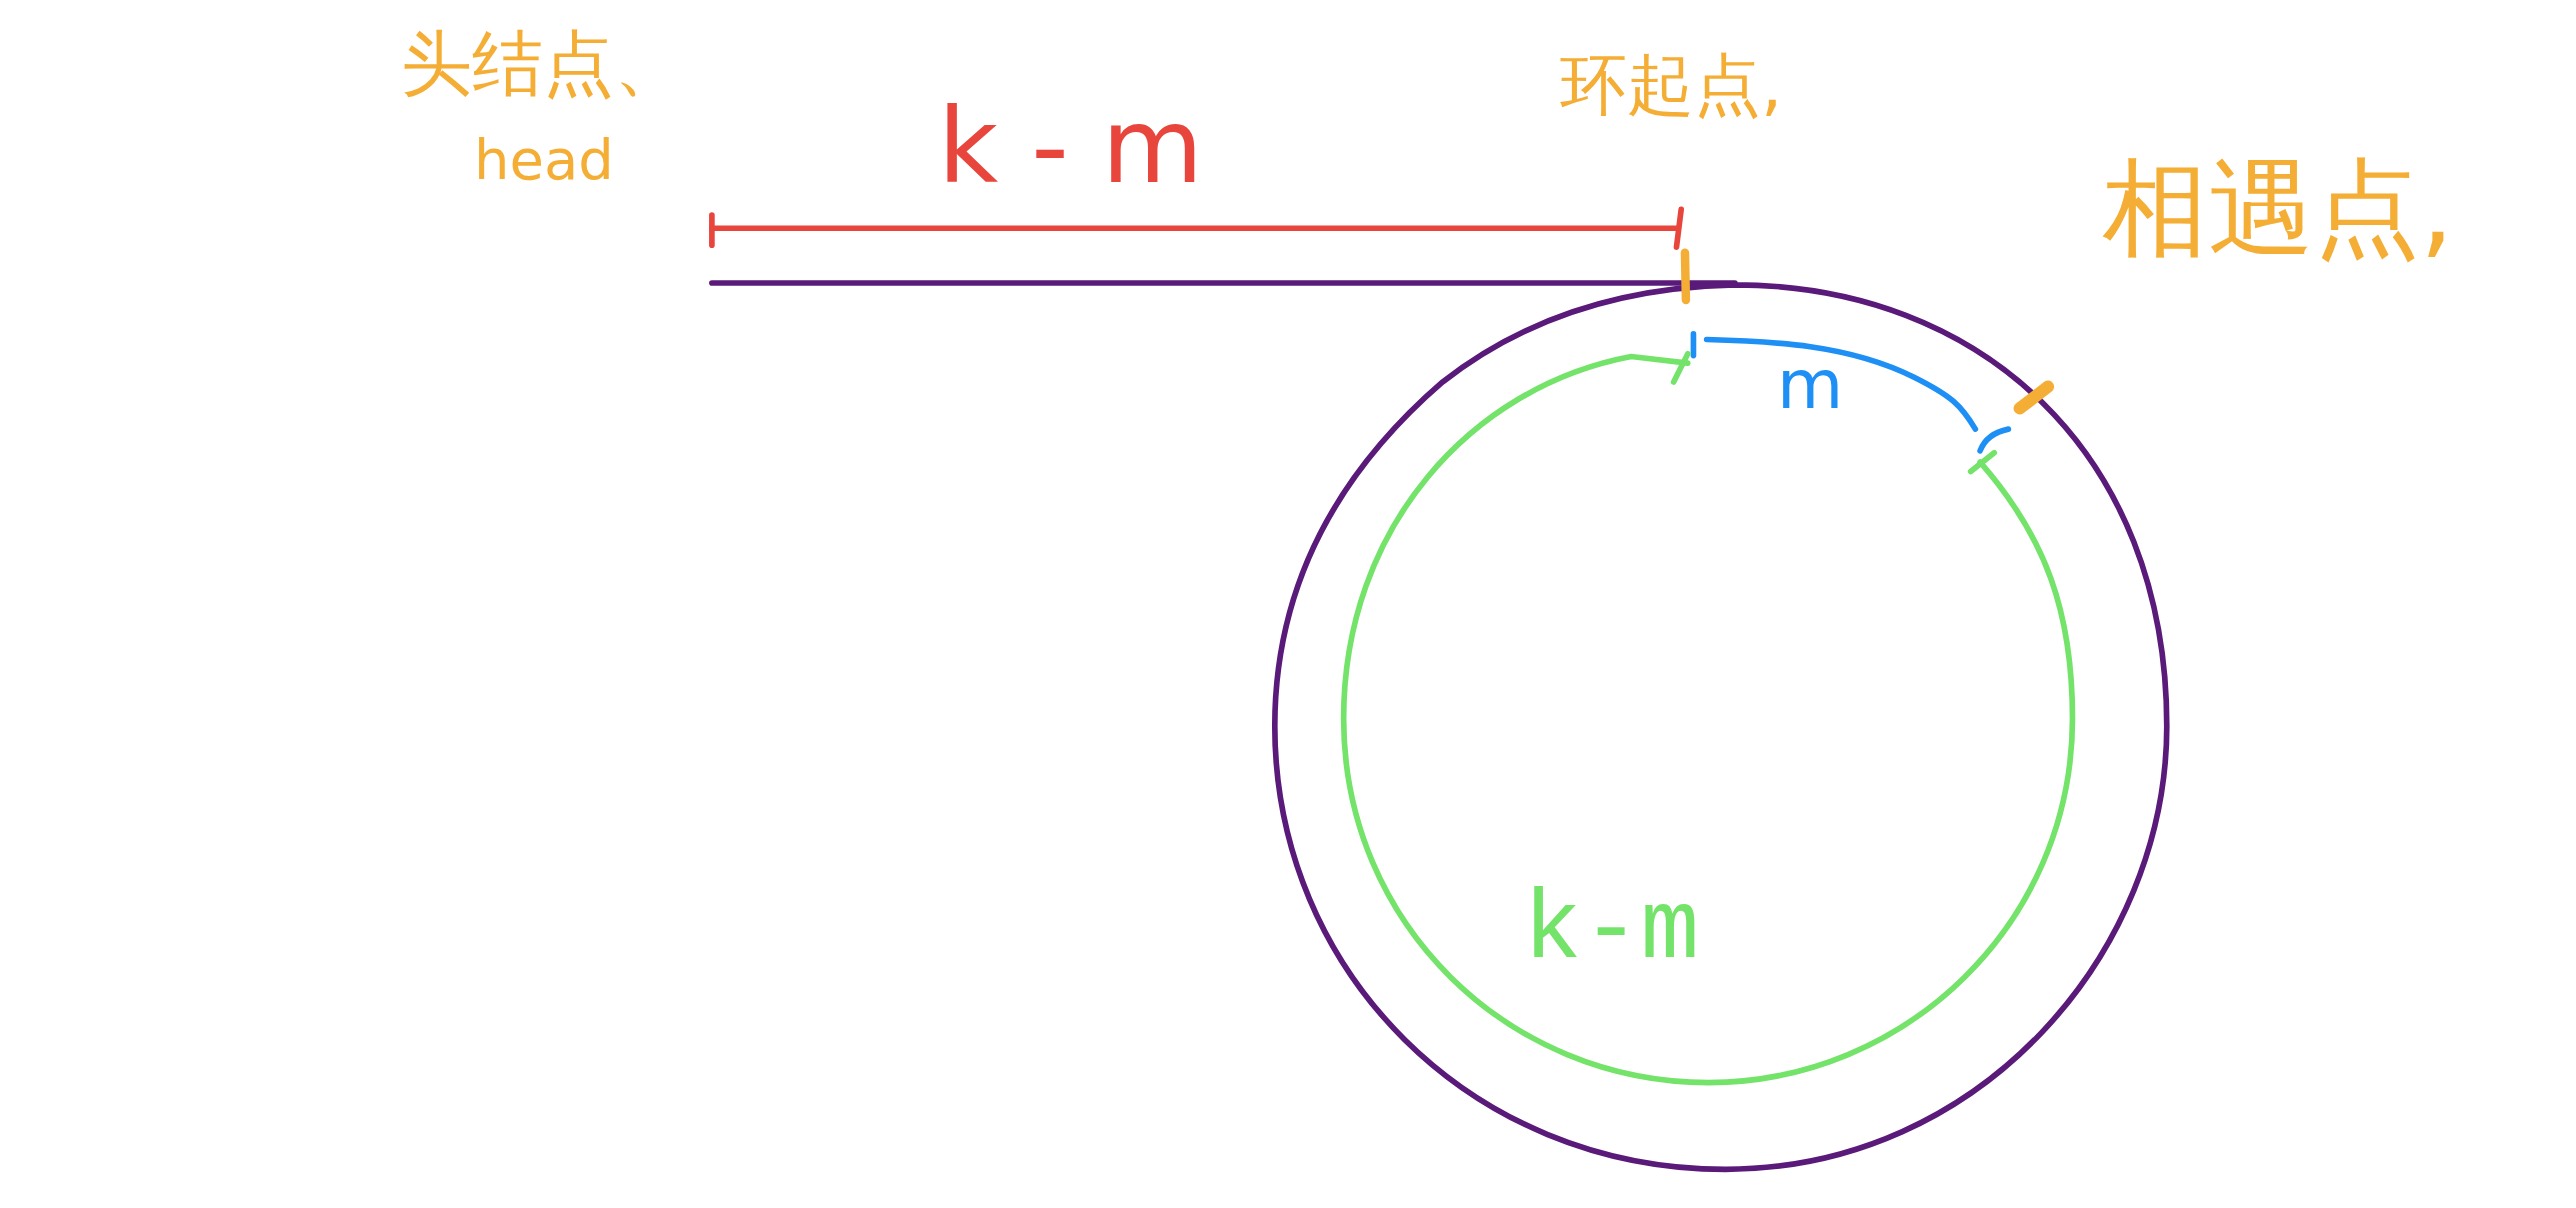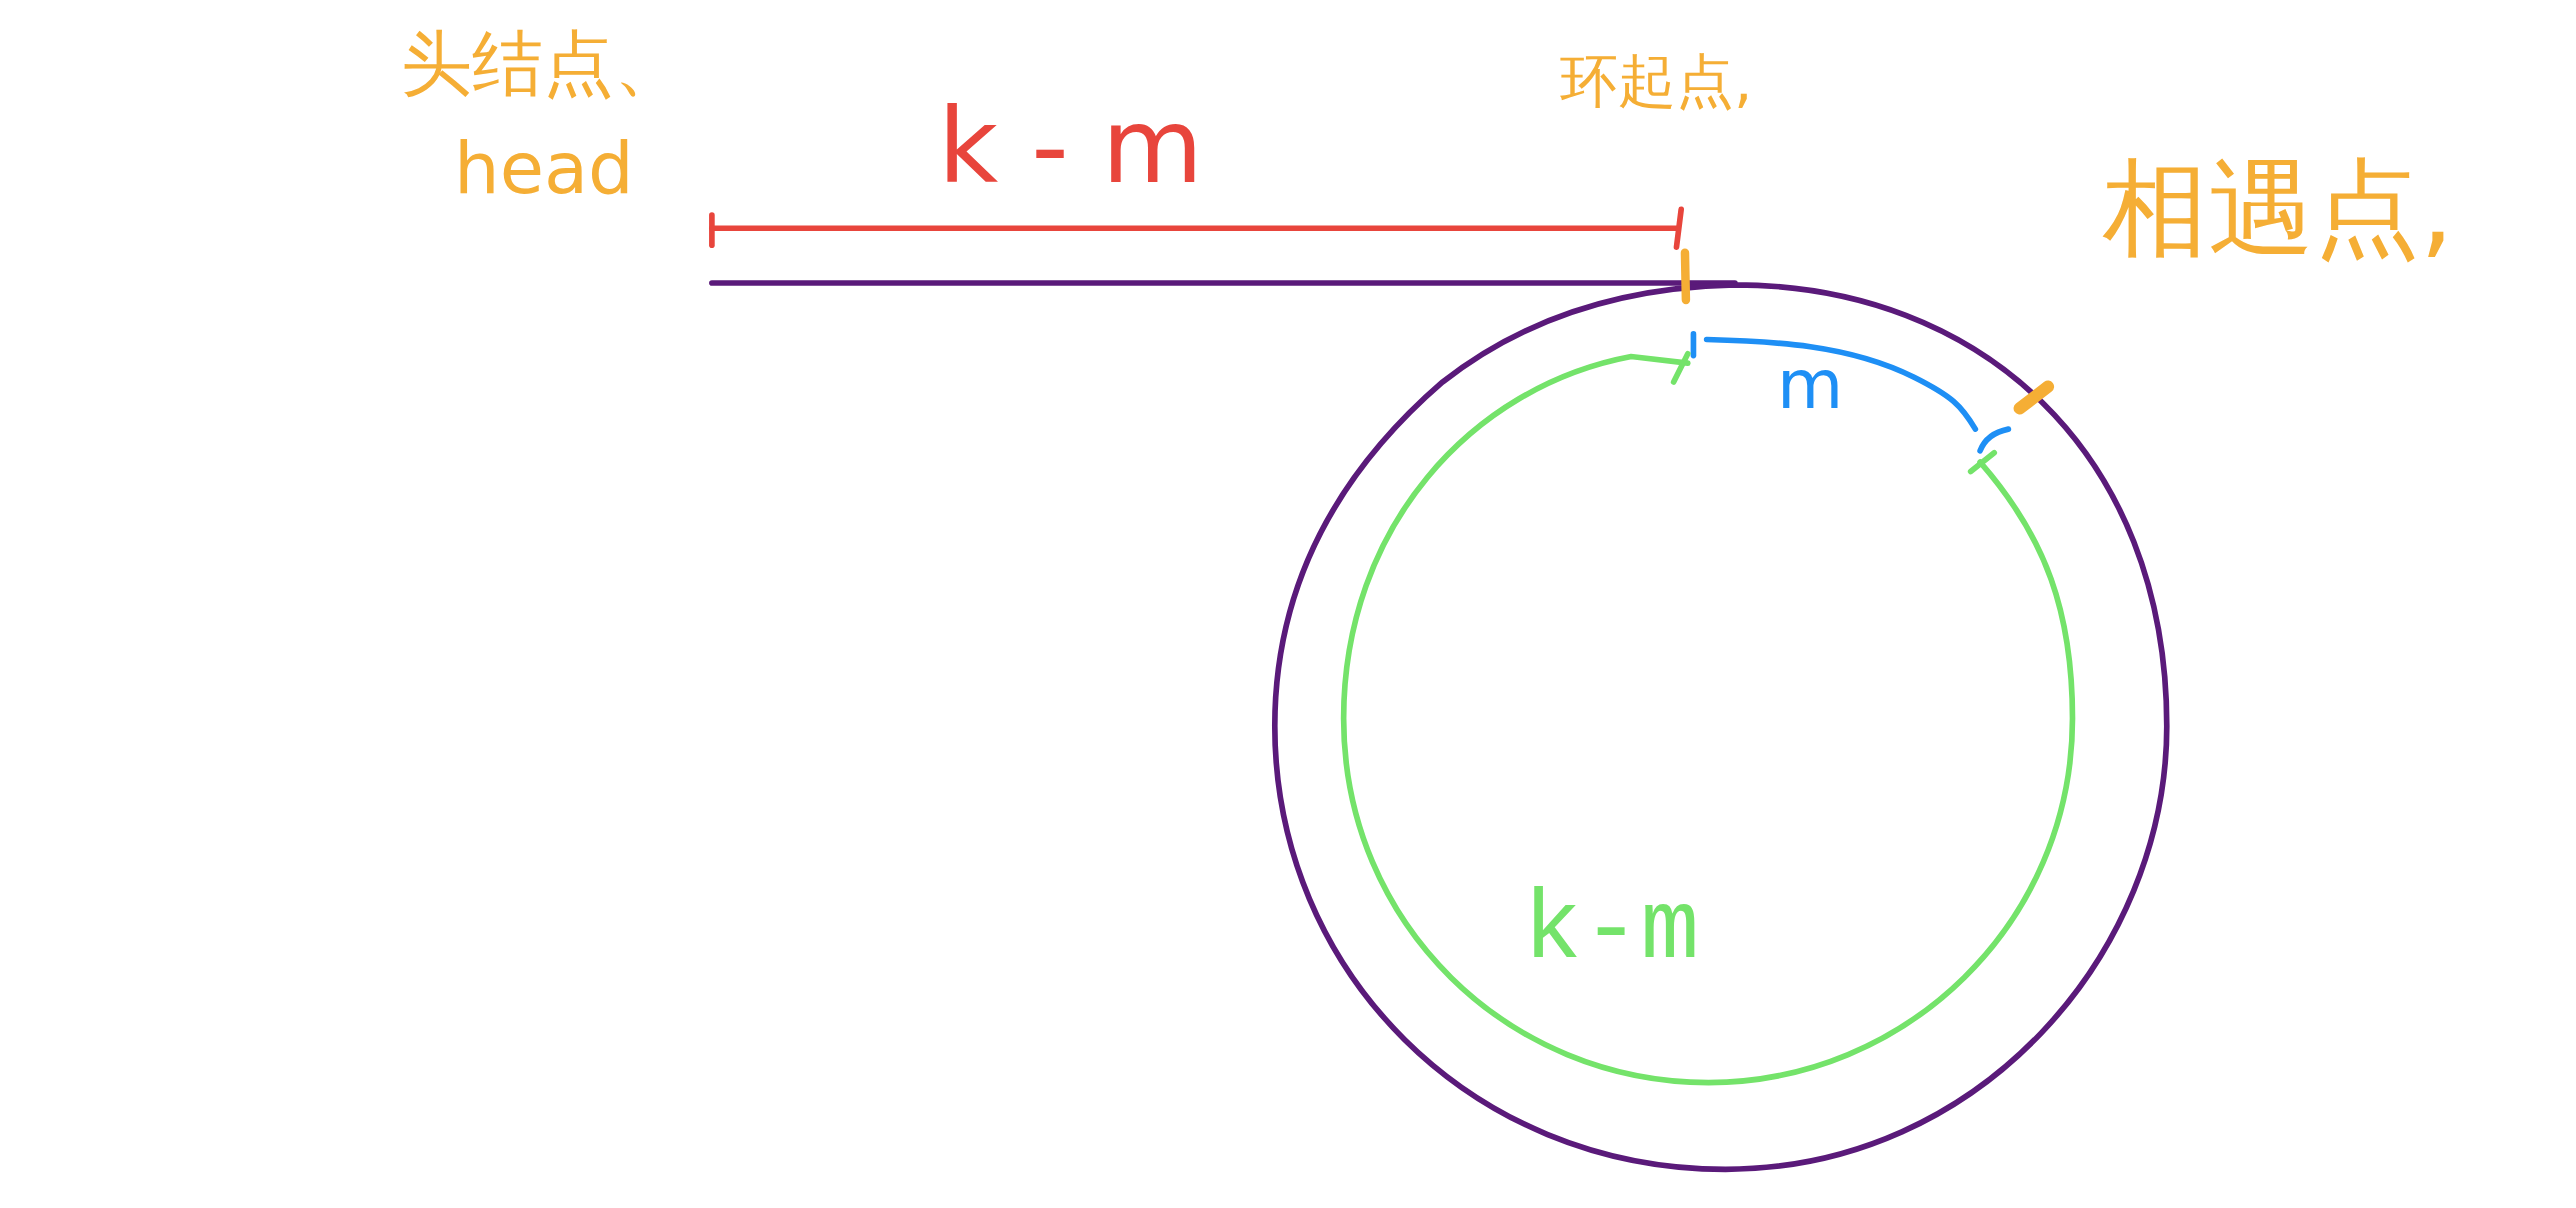--- a/index.html
+++ b/index.html
@@ -35,23 +35,23 @@
     <path d="M2090 500 L2115 480"></path>
   </g>
 
   <path d="M1787 268 L1788 318" stroke="#f5ae35" stroke-width="9" stroke-linecap="round" fill="none"></path>
   <path d="M2142 433 L2172 410" stroke="#f5ae35" stroke-width="13" stroke-linecap="round" fill="none"></path>
 </svg>
 
 <div class="hand" style="position:absolute;left:401px;top:28px;color:#f5ae35;font-size:71px;line-height:1;">
   <div>头结点、</div>
 </div>
-<div class="hand" style="position:absolute;left:454px;top:132px;color:#f5ae35;font-size:72px;line-height:1;">head</div>
+<div class="hand" style="position:absolute;left:474px;top:132px;color:#f5ae35;font-size:56px;line-height:1;">head</div>
 
-<div class="hand" style="position:absolute;left:1560px;top:52px;color:#f5ae35;font-size:58px;line-height:1;">环起点,</div>
+<div class="hand" style="position:absolute;left:1560px;top:52px;color:#f5ae35;font-size:67px;line-height:1;">环起点,</div>
 
 <div class="hand" style="position:absolute;left:2070px;top:156px;color:#f5ae35;font-size:106px;line-height:1;margin-left:32px;">相遇点,</div>
 
 <div class="hand" style="position:absolute;left:938px;top:94px;color:#e8453c;font-size:104px;line-height:1;">k - m</div>
 
 <div class="hand" style="position:absolute;left:1777px;top:351px;color:#1e8ff5;font-size:68px;line-height:1;">m</div>
 
 <div class="hand" style="position:absolute;left:1523px;top:882px;color:#74e36a;font-size:98px;line-height:1;font-family:Liberation Mono, monospace;">k-m</div>
 
 

